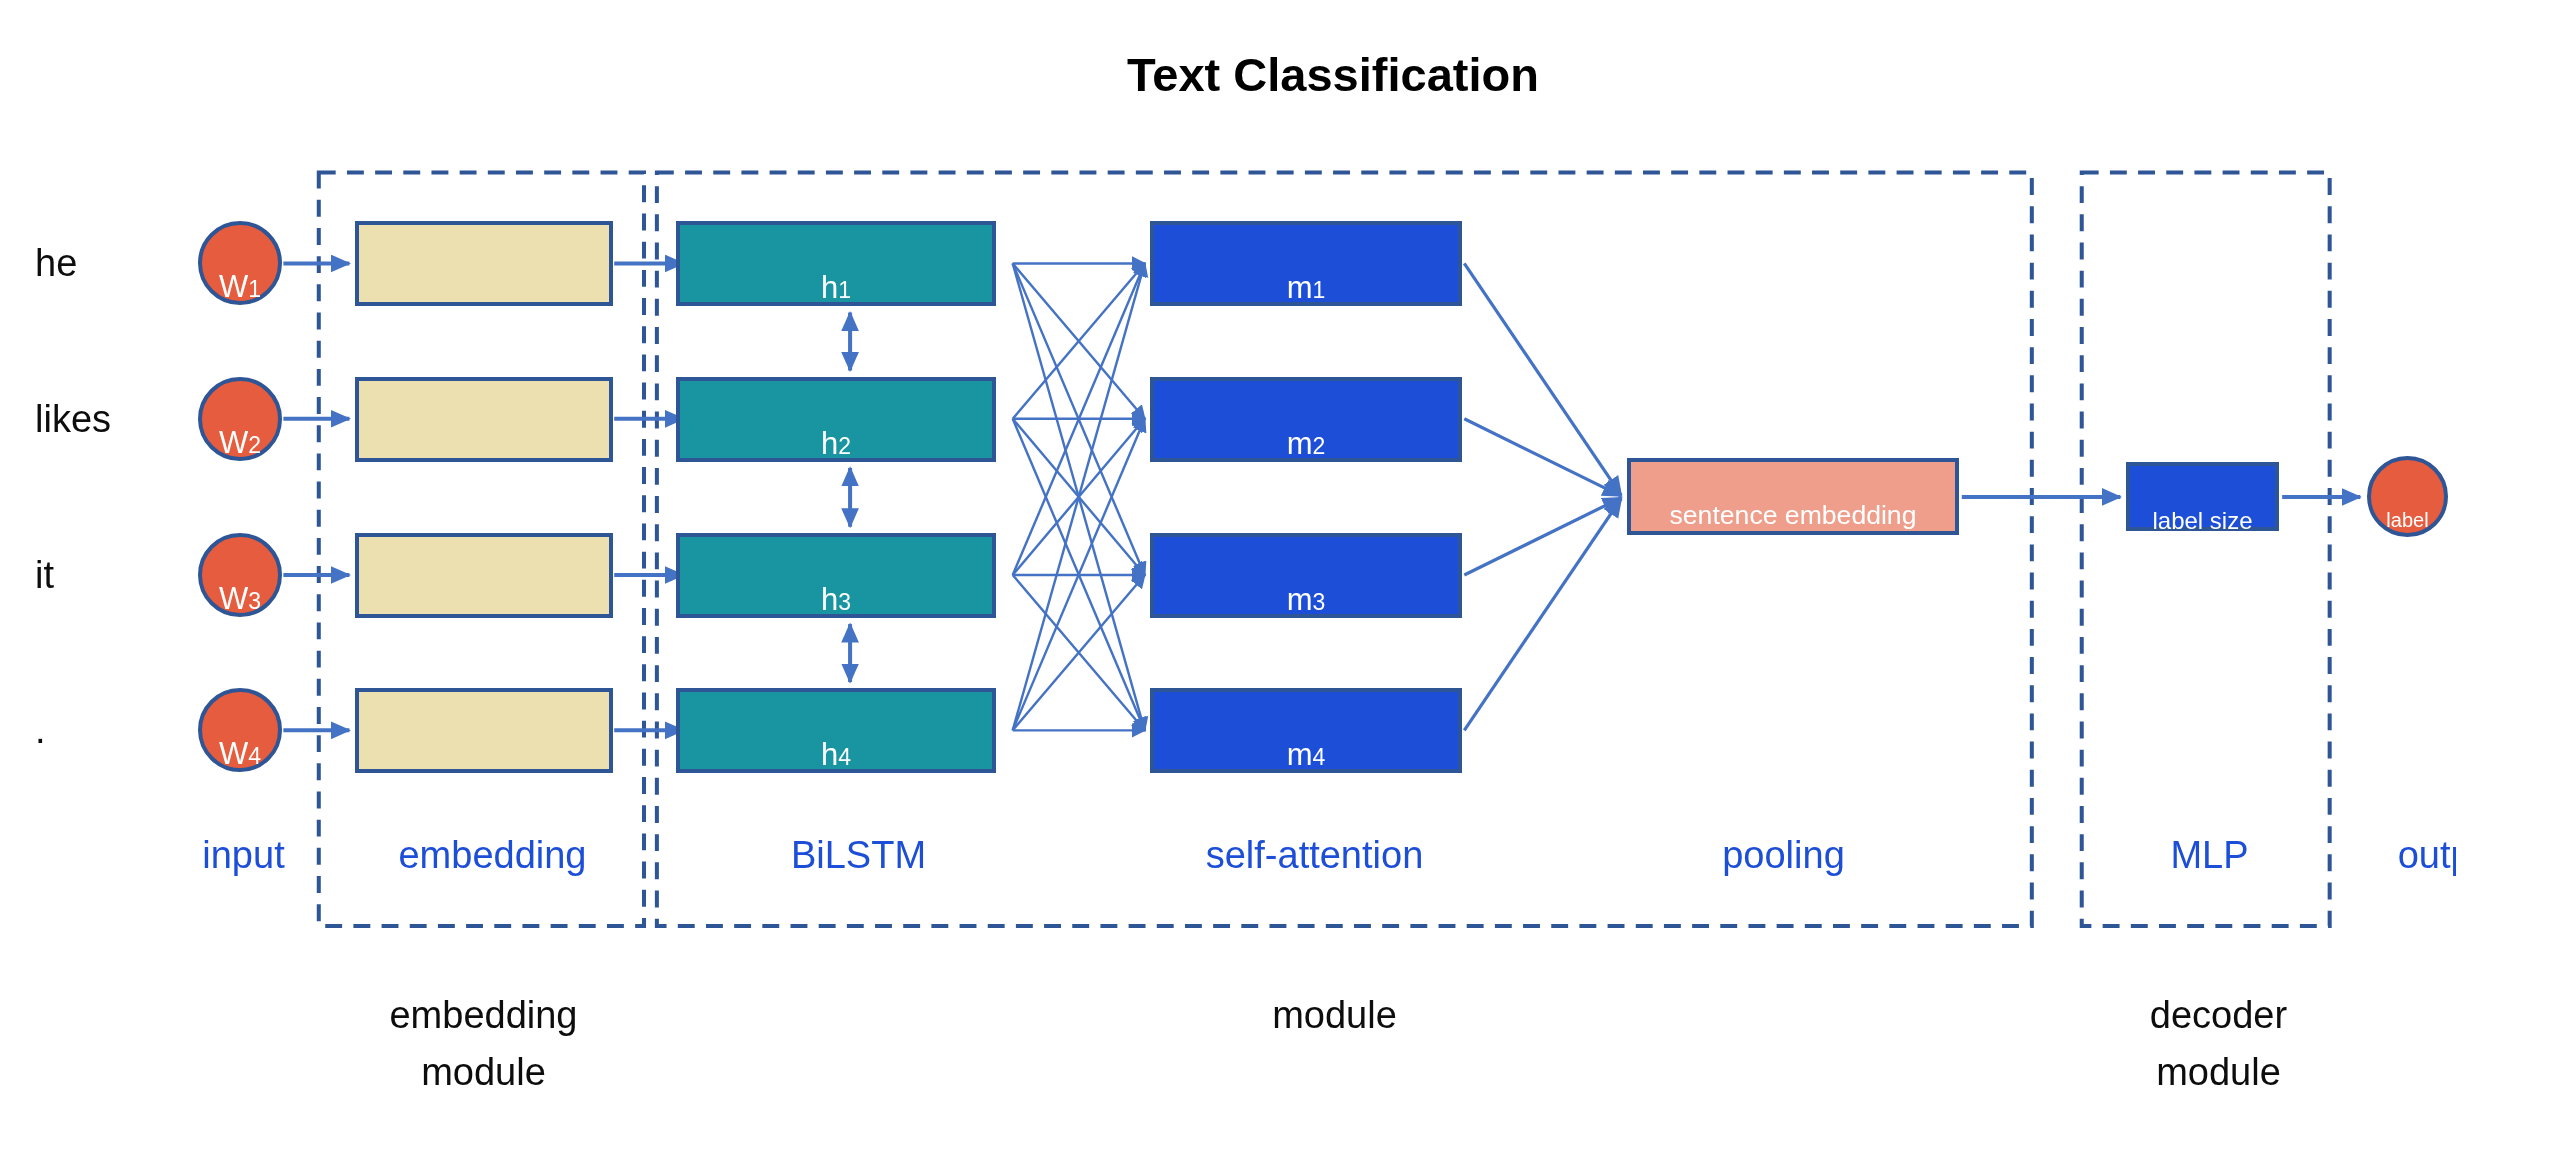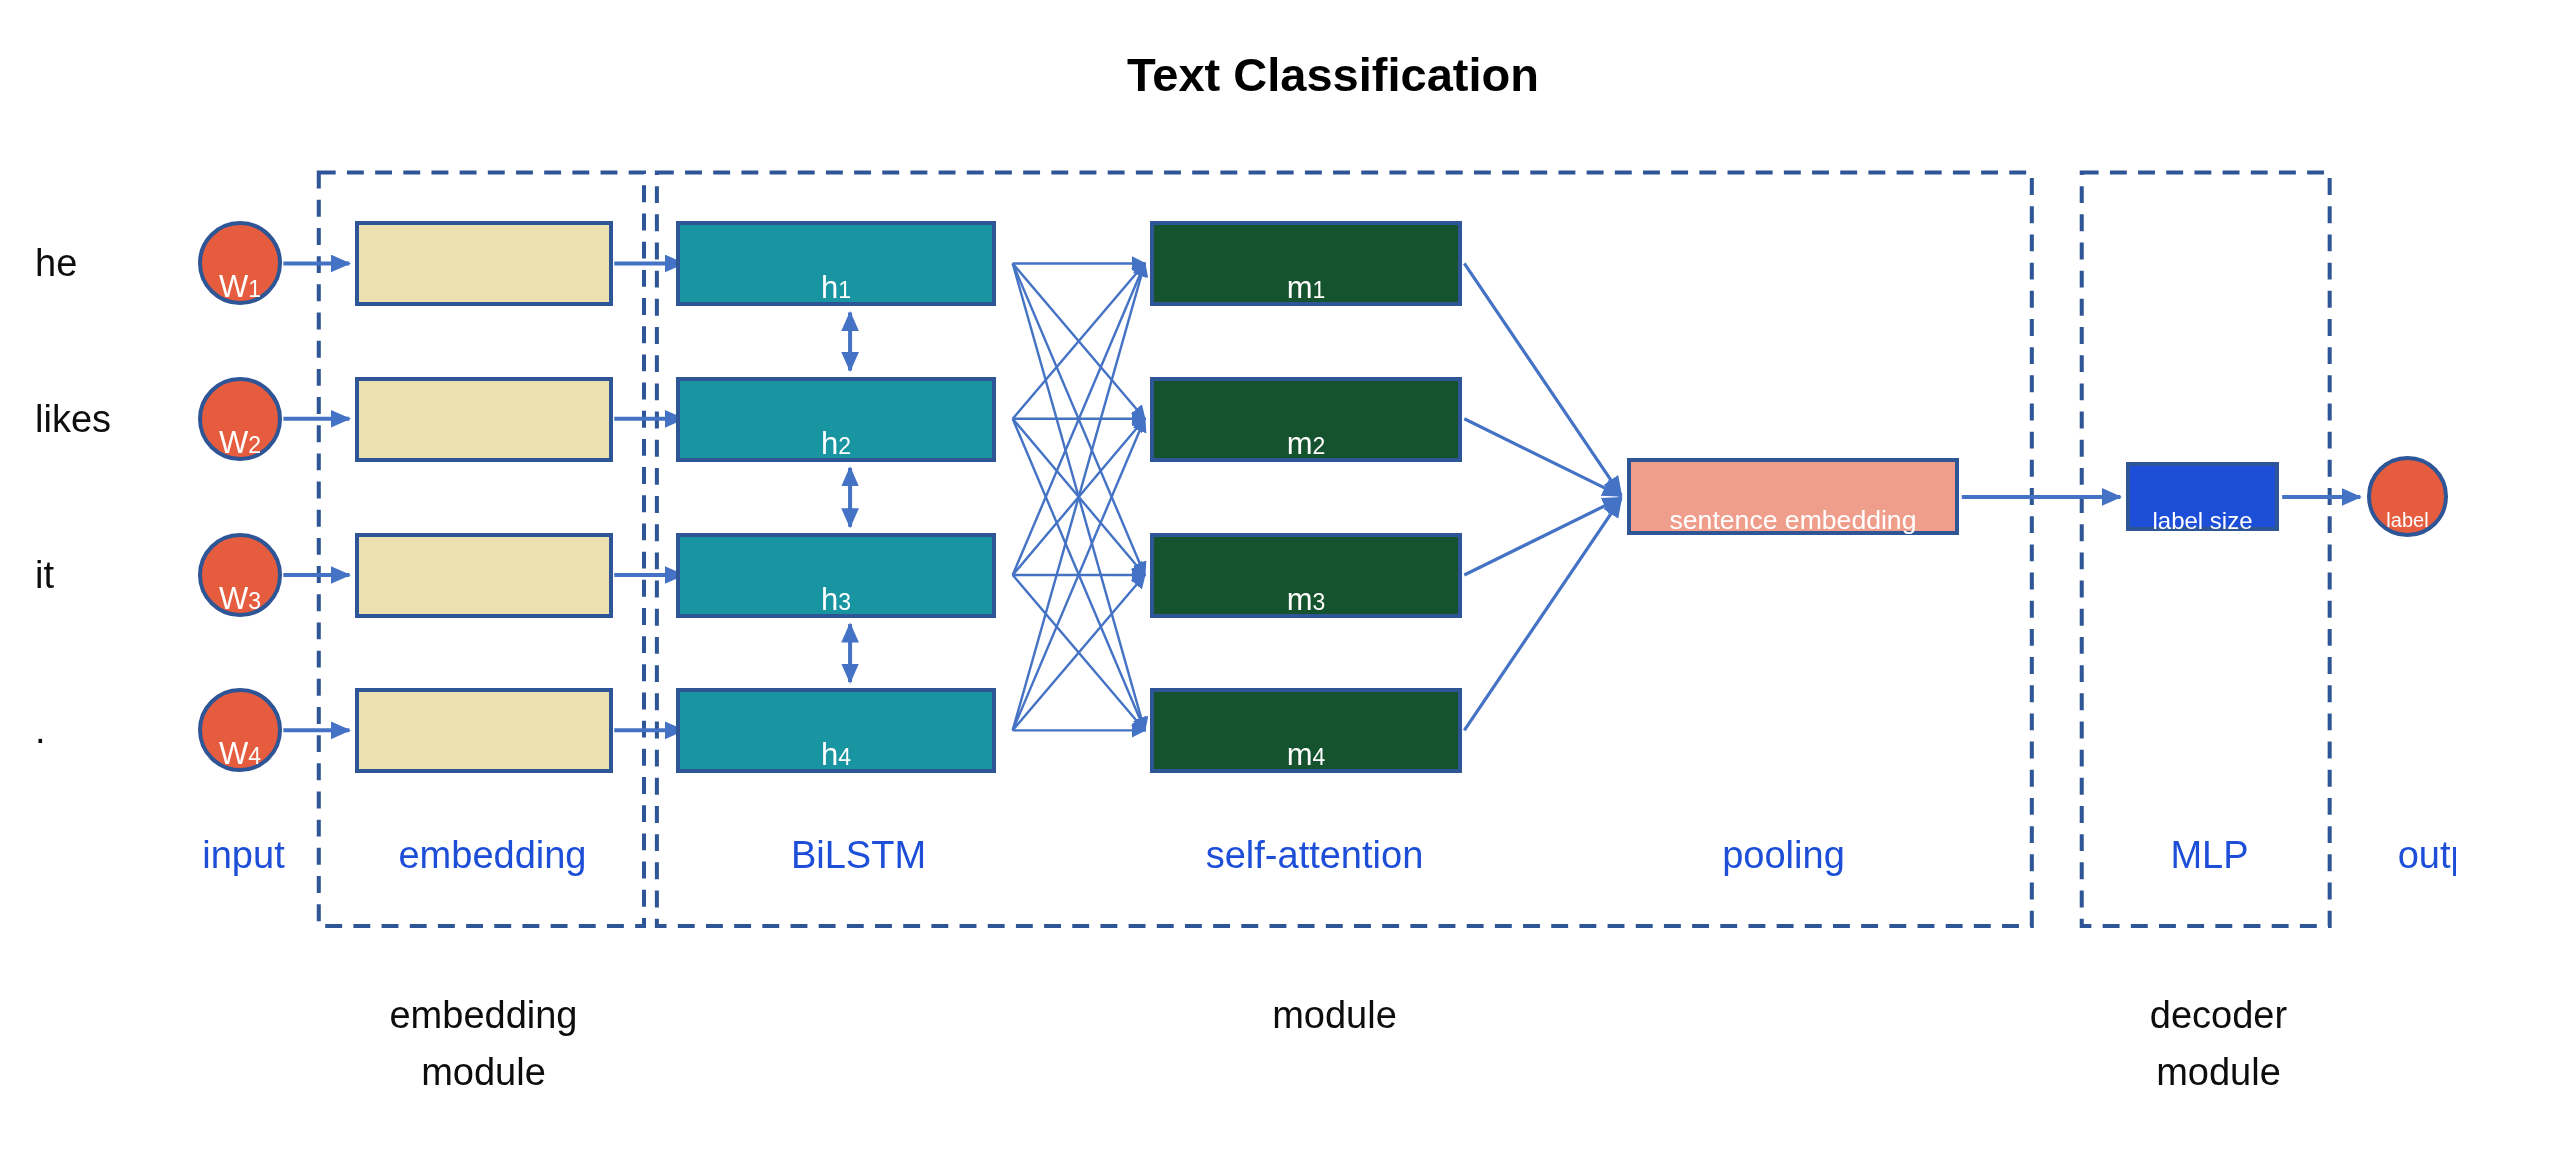--- a/index.html
+++ b/index.html
@@ -19,25 +19,25 @@
     position:absolute;box-sizing:border-box;border:4px solid #2E5596;
     display:flex;align-items:center;justify-content:center;
   }
   .circle{
     position:absolute;box-sizing:border-box;border:4px solid #2E5596;border-radius:50%;
     background:#E65C3E;color:#fff;display:flex;align-items:center;justify-content:center;
   }
   .wcircle{left:198px;width:84px;height:84px;}
   .emb{left:355px;width:258px;height:85px;background:#EDE0B0;}
   .hbox{left:676px;width:320px;height:85px;background:#1895A1;color:#fff;}
-  .mbox{left:1150px;width:312px;height:85px;background:#14532d;color:#fff;}
+  .mbox{left:1150px;width:312px;height:85px;background:#1d4ed8;color:#fff;}
   .r1{top:221px}.r2{top:377px}.r3{top:533px}.r4{top:688px}
   .lab{font-size:31px;white-space:nowrap;margin-top:48px;}
   .sub{font-size:23px;}
-  .pool{left:1627px;top:458px;width:332px;height:77px;background:#EF9E8B;color:#fff;}
+  .pool{left:1627px;top:458px;width:332px;height:77px;background:#EF9E8B;color:#fff;align-items:flex-end;}
   .pool .lab{font-size:26.6px;}
   .mlp{left:2126px;top:462px;width:153px;height:69px;background:#1d4ed8;color:#fff;}
   .mlp .lab{font-size:24px;}
   .outc{left:2367px;top:456px;width:81px;height:81px;}
   .outc .lab{font-size:20px;}
   .stage{
     position:absolute;top:829px;width:419px;height:52px;line-height:52px;
     text-align:center;font-size:38px;color:#1d4ed8;
   }
   .module-caption{

